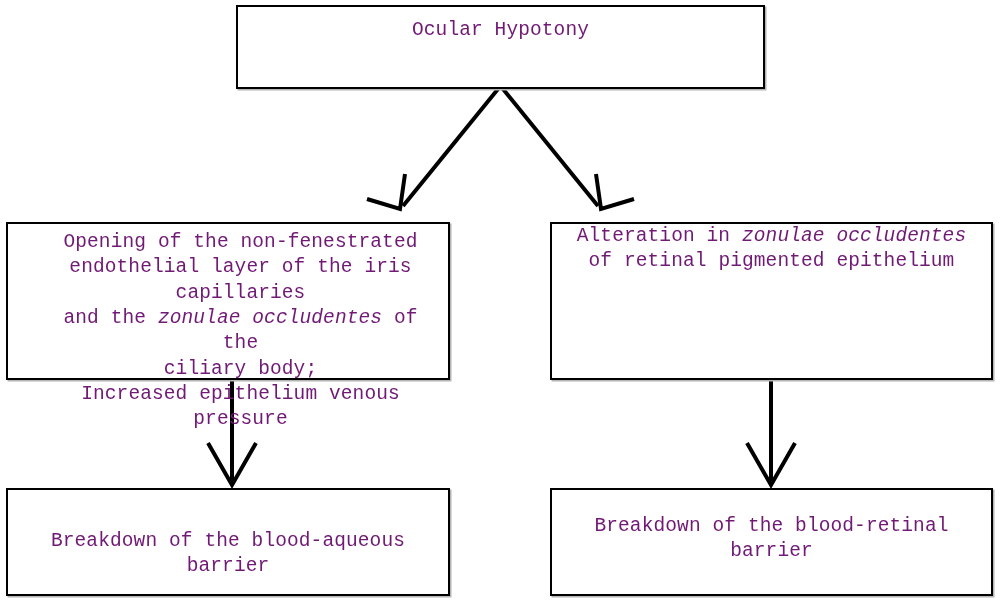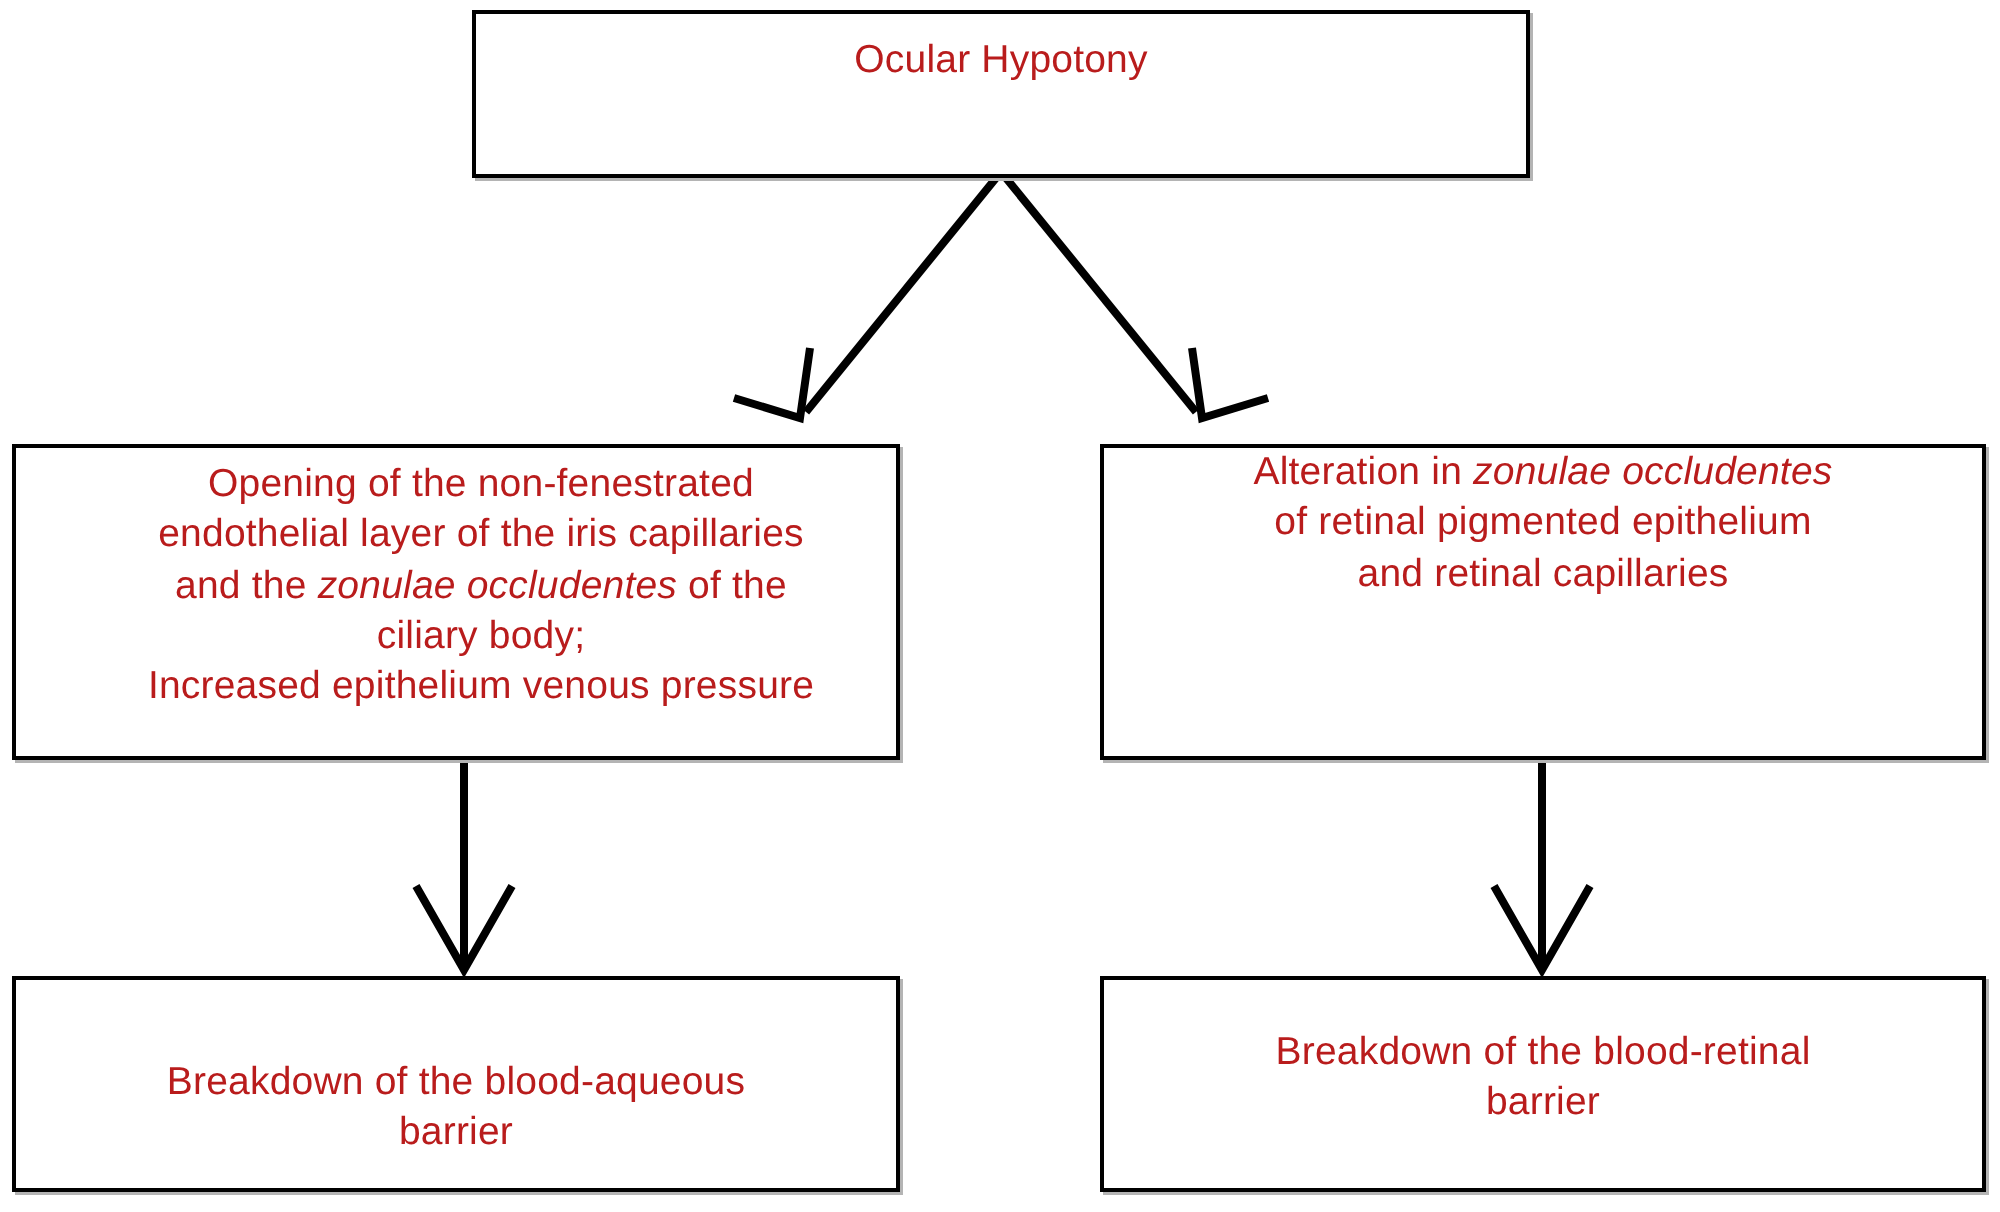--- a/index.html
+++ b/index.html
@@ -6,22 +6,22 @@
     margin: 0;
     padding: 0;
     background: #ffffff;
   }
   #canvas {
     position: relative;
     width: 1000px;
     height: 606px;
     background: #ffffff;
     overflow: hidden;
-    font-family: Liberation Sans, sans-serif;
-    color: #b91c1c;
+    font-family: Liberation Mono, monospace;
+    color: #701a75;
   }
   .node {
     position: absolute;
     box-sizing: border-box;
     background: #ffffff;
     border: 2px solid #000000;
     box-shadow: 1.5px 1.5px 0 0 #b4b4b4;
     display: flex;
     justify-content: center;
     text-align: center;
@@ -146,21 +146,20 @@
       <span>and the </span><i>zonulae occludentes</i><span> of the</span><br>
       <span>ciliary body;</span><br>
       <span>Increased epithelium venous pressure</span>
     </span>
   </div>
 
   <div class="node" id="node-mid-right">
     <span class="node-text">
       <span>Alteration in </span><i>zonulae occludentes</i><br>
       <span>of retinal pigmented epithelium</span><br>
-      <span>and retinal capillaries</span>
     </span>
   </div>
 
   <div class="node" id="node-bot-left">
     <span class="node-text">
       <span>Breakdown of the blood-aqueous</span><br>
       <span>barrier</span>
     </span>
   </div>
 

